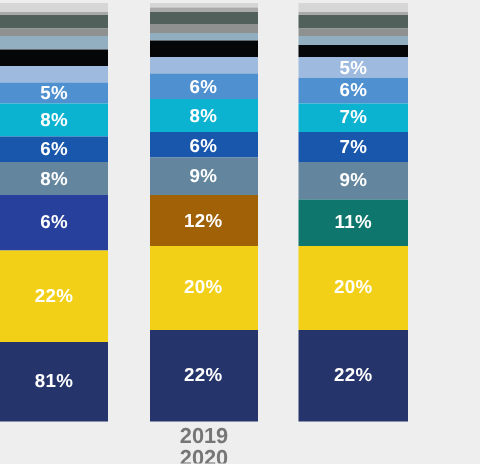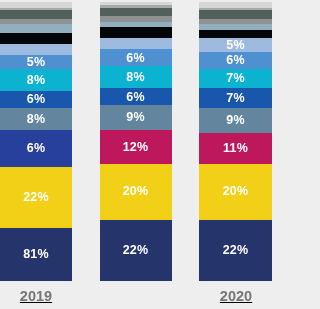--- a/index.html
+++ b/index.html
@@ -69,24 +69,23 @@
     white-space: nowrap;
   }
 
   .axis-labels {
     position: absolute;
     left: 0;
     top: 284px;
     width: 272px;
     height: 25px;
     display: flex;
-    flex-direction: row;
+    flex-direction: column;
     justify-content: space-between;
     align-items: center;
-    text-decoration: underline;
   }
 
   .axis-tick {
     text-align: center;
     font-size: 14.5px;
     font-weight: bold;
     color: #767676;
     line-height: 1;
   }
 </style>
@@ -144,21 +143,21 @@
           </div>
           <div class="seg" style="background: rgb(12, 179, 209); height: 8%;">
             <span class="seg-label">8%</span>
           </div>
           <div class="seg" style="background: rgb(24, 87, 171); height: 6%;">
             <span class="seg-label">6%</span>
           </div>
           <div class="seg" style="background: rgb(99, 134, 158); height: 9%;">
             <span class="seg-label">9%</span>
           </div>
-          <div class="seg" style="background: #be185d; height: 12%;">
+          <div class="seg" style="background: #a16207; height: 12%;">
             <span class="seg-label">12%</span>
           </div>
           <div class="seg" style="background: rgb(242, 208, 23); height: 20%;">
             <span class="seg-label">20%</span>
           </div>
           <div class="seg" style="background: rgb(37, 52, 107); height: 22%;">
             <span class="seg-label">22%</span>
           </div>
         </div>
     </div>
@@ -179,21 +178,21 @@
           </div>
           <div class="seg" style="background: rgb(12, 179, 209); height: 7%;">
             <span class="seg-label">7%</span>
           </div>
           <div class="seg" style="background: rgb(24, 87, 171); height: 7%;">
             <span class="seg-label">7%</span>
           </div>
           <div class="seg" style="background: rgb(99, 134, 158); height: 9%;">
             <span class="seg-label">9%</span>
           </div>
-          <div class="seg" style="background: #be185d; height: 11%;">
+          <div class="seg" style="background: #0f766e; height: 11%;">
             <span class="seg-label">11%</span>
           </div>
           <div class="seg" style="background: rgb(242, 208, 23); height: 20%;">
             <span class="seg-label">20%</span>
           </div>
           <div class="seg" style="background: rgb(37, 52, 107); height: 22%;">
             <span class="seg-label">22%</span>
           </div>
         </div>
     </div>

